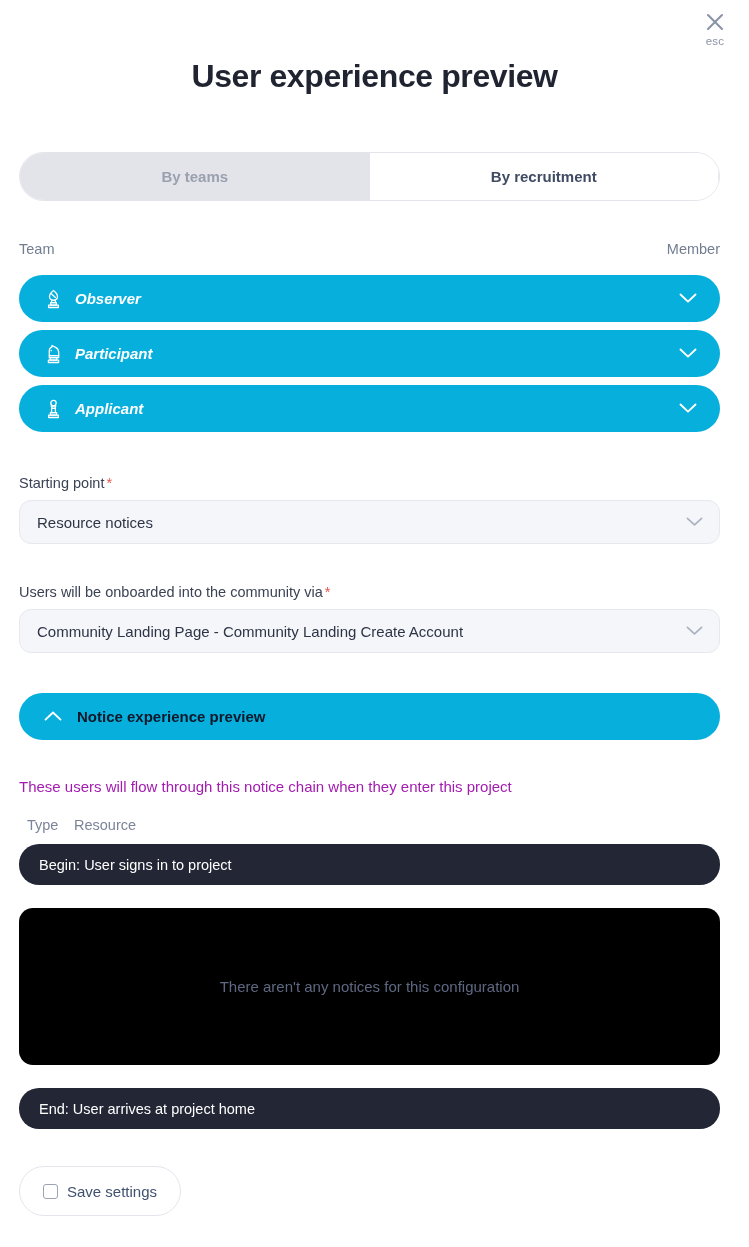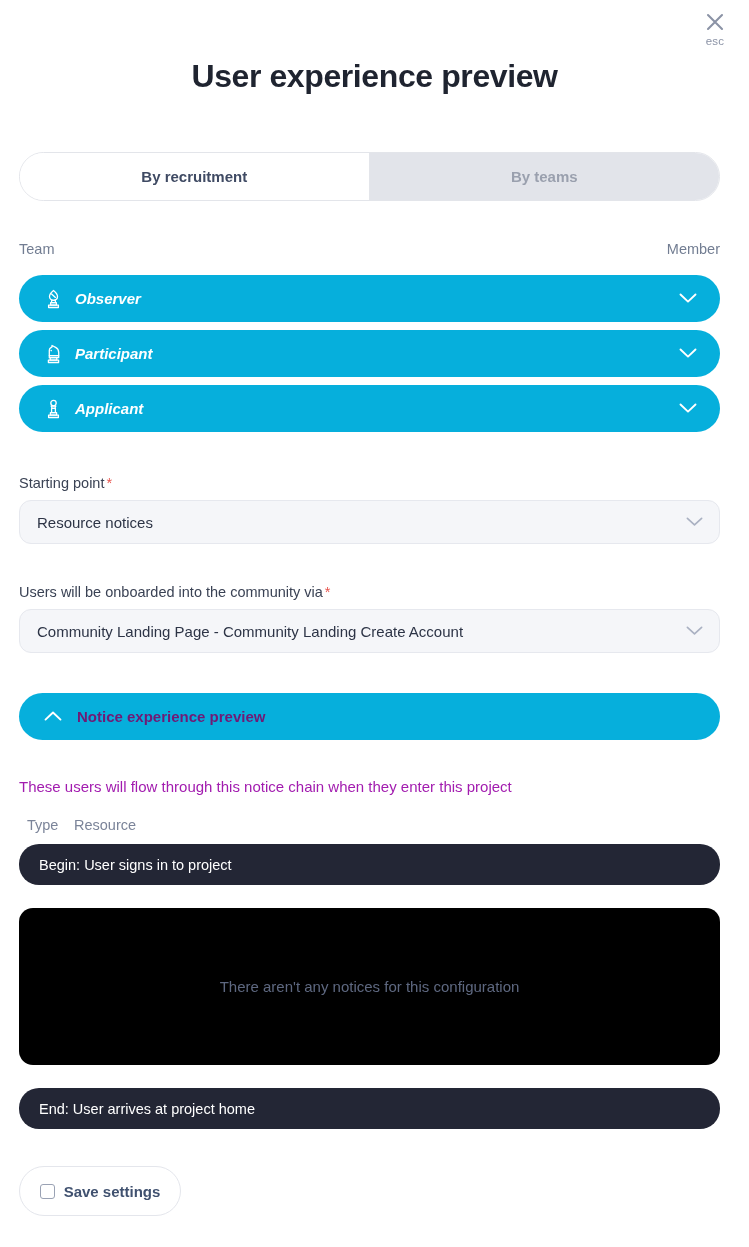--- a/index.html
+++ b/index.html
@@ -182,21 +182,21 @@
     border-radius: 24px;
     display: flex;
     align-items: center;
     padding: 0 24px;
     cursor: pointer;
   }
   .accordion .chev-up { width: 20px; height: 20px; margin-right: 14px; display:flex; align-items:center; justify-content:center;}
   .accordion-title {
     font-size: 15px;
     font-weight: 700;
-    color: #701a75;
+    color: #0f172a;
   }
 
   .flow-desc {
     position: absolute;
     top: 778px;
     left: 19px;
     width: 701px;
     font-size: 15px;
     color: #a21caf;
   }
@@ -282,43 +282,43 @@
   .checkbox {
     width: 15px;
     height: 15px;
     border: 1.6px solid #9aa2b4;
     border-radius: 3px;
     background: #fff;
     flex: 0 0 15px;
   }
   .btn-save-label {
     font-size: 15px;
-    font-weight: 700;
+    font-weight: 400;
     color: #40516f;
   }
 </style>
 </head>
 <body>
 
 <div class="page">
 
   <div class="close-wrap">
     <span class="close-x">
       <svg width="24" height="24" viewBox="0 0 24 24" fill="none">
         <path d="M5 5 L19 19 M19 5 L5 19" stroke="#8b93a6" stroke-width="2.1" stroke-linecap="round"></path>
       </svg>
     </span>
     <span class="esc-label">esc</span>
   </div>
 
   <div class="page-title">User experience preview</div>
 
   <div class="segmented">
+    <div class="seg inactive">By teams</div>
     <div class="seg active">By recruitment</div>
-    <div class="seg inactive">By teams</div>
   </div>
 
   <div class="tbl-head">
     <span>Team</span>
     <span>Member</span>
   </div>
 
   <div class="team-list">
 
     <div class="team-row">

